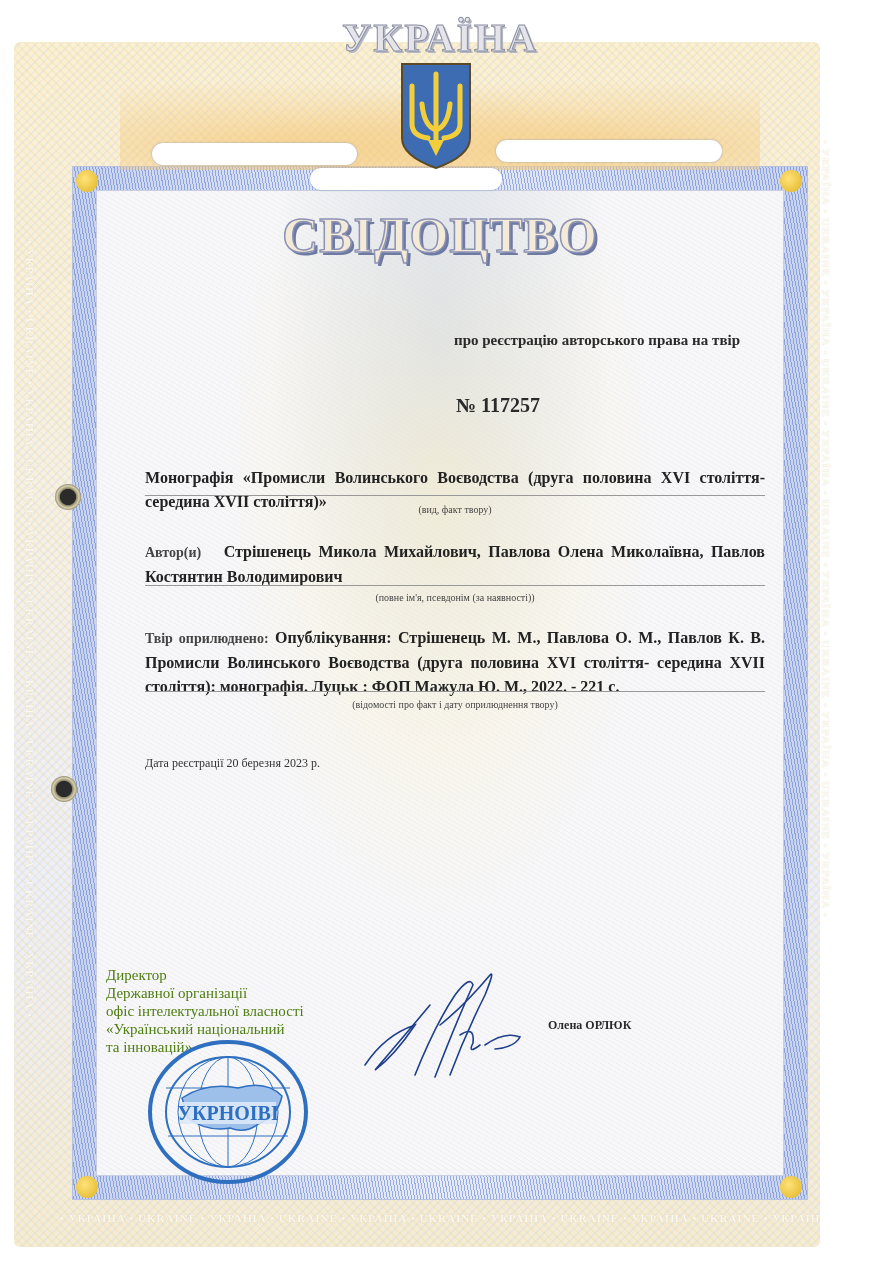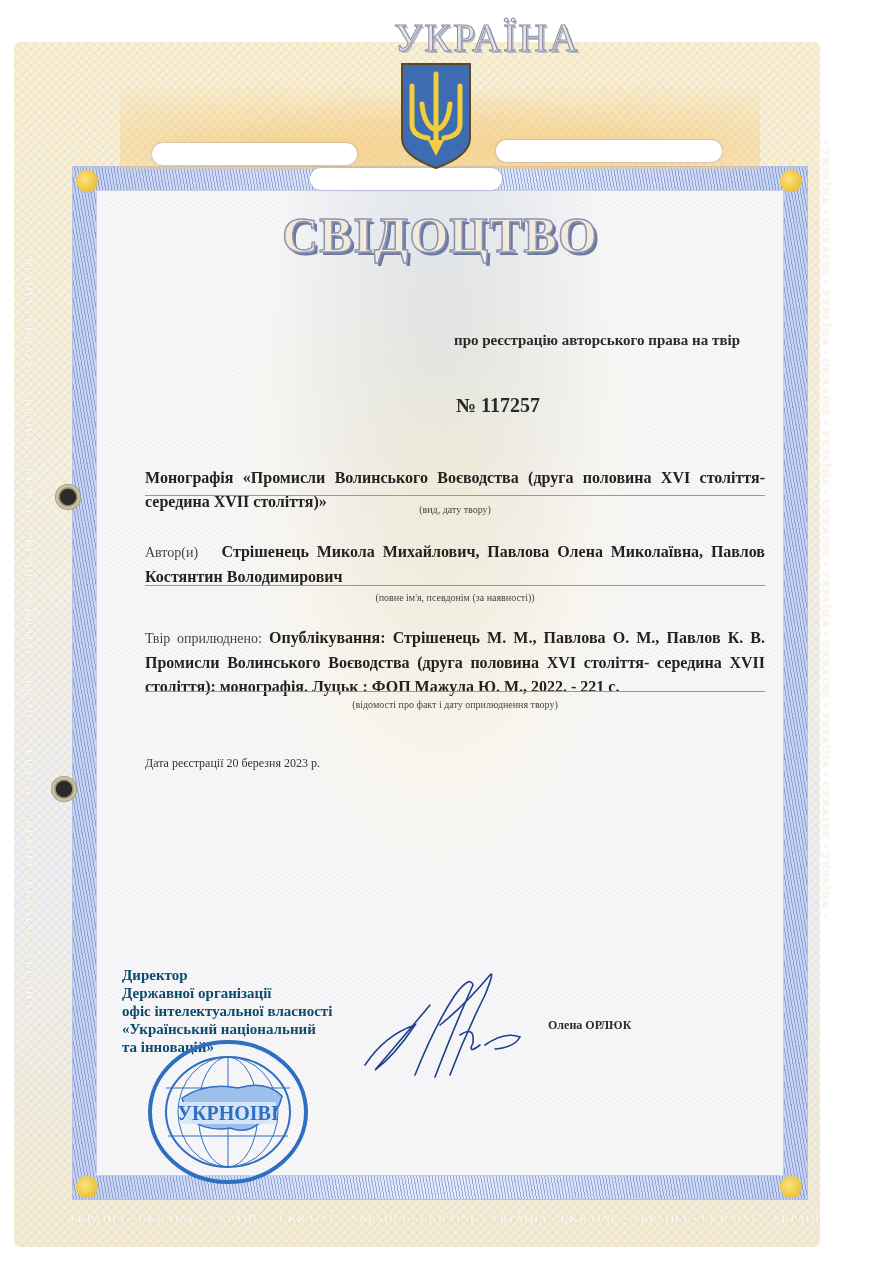--- a/index.html
+++ b/index.html
@@ -47,22 +47,22 @@
     background:radial-gradient(circle at 40% 40%, #ffe27a, #e9c23c 70%, #d9ae2a);
   }
   
   .header-wings {
     position:absolute; left:120px; top:60px; width:640px; height:110px;
     background:
       radial-gradient(ellipse at 25% 80%, rgba(245,200,120,0.7) 0%, rgba(255,255,255,0) 55%),
       radial-gradient(ellipse at 75% 80%, rgba(245,200,120,0.7) 0%, rgba(255,255,255,0) 55%);
   }
   .country-title {
-    position:absolute; left:300px; top:14px; width:280px; text-align:right;
-    font-size:40px; font-weight:normal; letter-spacing:2px;
+    position:absolute; left:300px; top:14px; width:280px; text-align:center;
+    font-size:40px; font-weight:bold; letter-spacing:2px;
     color:#e4e4ea; -webkit-text-stroke:1px #8a8fa0;
     text-shadow:2px 2px 0 #b5b8c4;
   }
   .coat-of-arms {
     position:absolute; left:398px; top:60px; width:76px; height:110px;
   }
   .white-plate {
     position:absolute; height:22px; background:#fff; border-radius:11px;
     box-shadow:0 0 2px rgba(120,140,190,0.8);
   }
@@ -77,35 +77,35 @@
     font-size:15px; font-weight:bold; color:#2a2a2a;
   }
   .cert-number {
     position:absolute; left:340px; top:394px; width:200px; text-align:right;
     font-size:20px; font-weight:bold; color:#2a2a2a;
   }
   .field {
     position:absolute; left:145px; width:620px; font-size:16px; line-height:24px;
   }
   .field .value { font-weight:bold; }
-  .field .label { font-weight:normal; font-size:14px; color:#444;margin-top:32px; }
+  .field .label { font-weight:bold; font-size:14px; color:#444;margin-top:32px; }
   .field-line {
     position:absolute; left:145px; width:620px; height:1px; background:#999;
   }
   .field-caption {
     position:absolute; left:145px; width:620px; text-align:center;
     font-size:10px; color:#444;
   }
   .justify { text-align:justify; text-align-last:left; }
   .reg-date {
     position:absolute; left:145px; top:756px; font-size:12px; color:#333;
   }
   .signatory {
-    position:absolute; left:122px; top:966px; width:260px;
-    font-size:15px; font-weight:bold; line-height:18px; color:#0c4a6e;
+    position:absolute; left:106px; top:966px; width:260px;
+    font-size:15px; font-weight:normal; line-height:18px; color:#4d7c0f;
   }
   .signer-name {
     position:absolute; left:548px; top:1018px; font-size:12px; font-weight:bold; color:#2a2a2a;
   }
   .signature { position:absolute; left:355px; top:965px; width:180px; height:120px; }
   .seal { position:absolute; left:146px; top:1038px; width:164px; height:148px; }
   .grommet {
     position:absolute; width:26px; height:26px; border-radius:50%;
     background:radial-gradient(circle, #2b2b2b 0 42%, #8b8466 46%, #d8d1b0 60%, #7b7459 75%, #bdb693 90%);
   }
@@ -147,21 +147,21 @@
   </svg>
 
   <div class="cert-title">СВІДОЦТВО</div>
   <div class="subtitle">про реєстрацію авторського права на твір</div>
   <div class="cert-number">№ 117257</div>
 
   <div class="field justify" style="top:442px;margin-top:24px;">
     <span class="value">Монографія «Промисли Волинського Воєводства (друга половина XVI століття- середина XVII століття)»</span>
   </div>
   <div class="field-line" style="top:495px;"></div>
-  <div class="field-caption" style="top:504px;">(вид, дату твору)</div>
+  <div class="field-caption" style="top:504px;">(вид, факт твору)</div>
 
   <div class="field justify" style="top:540px;">
     <span class="label">Автор(и)</span>
     &nbsp;&nbsp;<span class="value">Стрішенець Микола Михайлович, Павлова Олена Миколаївна, Павлов Костянтин Володимирович</span>
   </div>
   <div class="field-line" style="top:585px;"></div>
   <div class="field-caption" style="top:592px;">(повне ім'я, псевдонім (за наявності))</div>
 
   <div class="field justify" style="top:626px;">
     <span class="label">Твір оприлюднено:</span>

